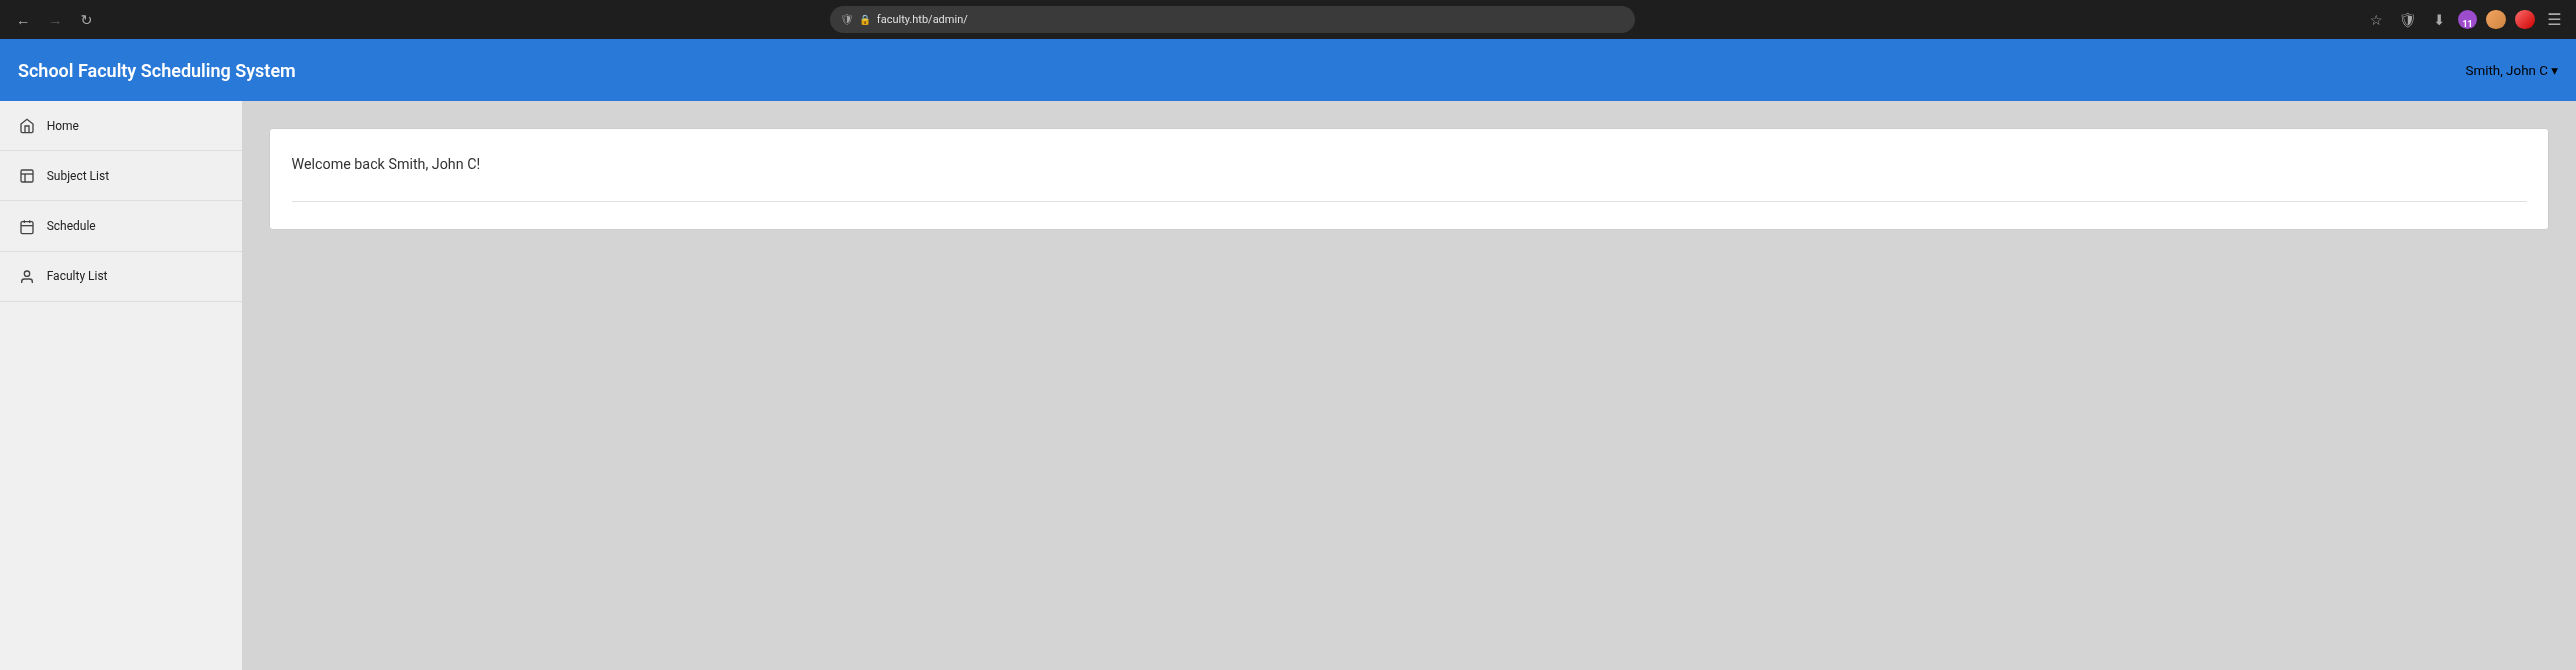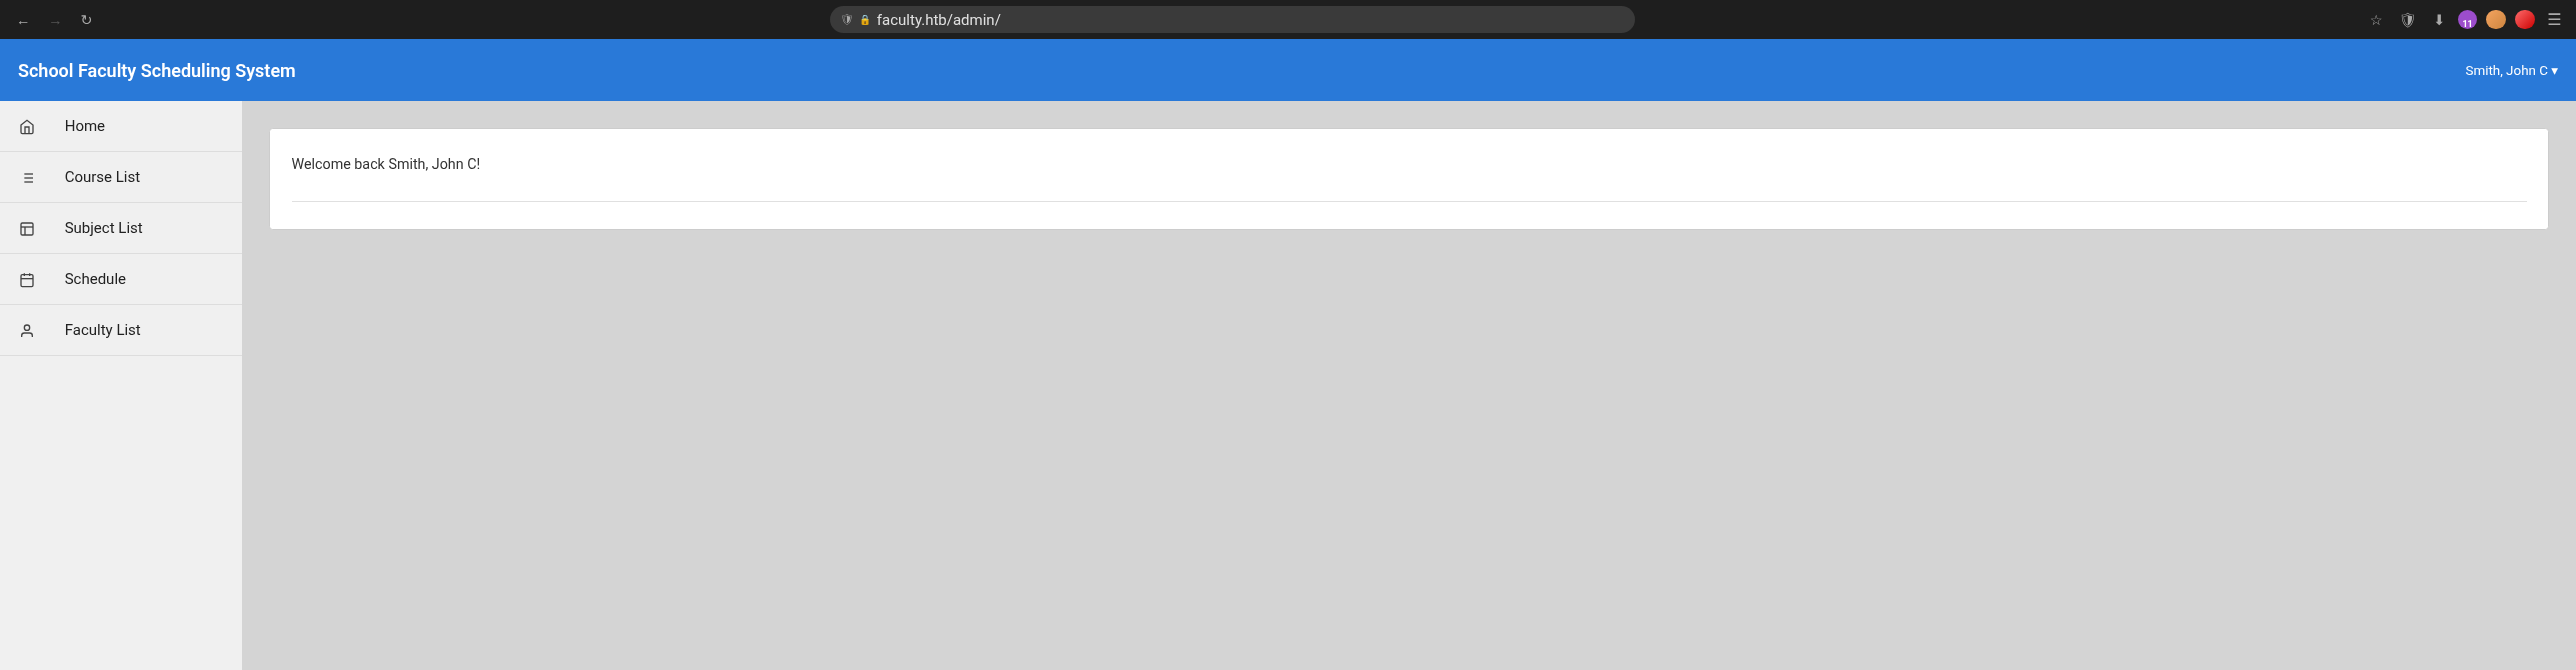--- a/index.html
+++ b/index.html
@@ -54,21 +54,21 @@
       margin: 0 auto;
     }
 
     .shield-icon-small {
       color: #aaa;
       font-size: 10.7px;
     }
 
     .address-text {
       color: #e0e0e0;
-      font-size: 15px;
+      font-size: 11px;
     }
 
     .browser-right-icons {
       display: flex;
       align-items: center;
       gap: 9px;
       color: #aaa;
       font-size: 14.3px;
     }
 
@@ -118,21 +118,21 @@
       padding: 0 18px;
     }
 
     .app-title {
       color: white;
       font-size: 18px;
       font-weight: 600;
     }
 
     .user-menu {
-      color: #ffffff;
+      color: #000000;
       font-size: 13.4px;
       cursor: pointer;
       display: flex;
       align-items: center;
       gap: 3.6px;
     }
 
     
     .main-layout {
       display: flex;
@@ -163,22 +163,21 @@
     }
 
     .sidebar-icon {
       font-size: 14.3px;
       color: #444;
       width: 18px;
       text-align: center;
     }
 
     .sidebar-label {
-      font-size: 15px;
-      margin-left: 18px;
+      font-size: 12px;
     }
 
     
     .content-area {
       flex: 1;
       background: #d4d4d4;
       padding: 27px 27px;
     }
 
     .welcome-card {
@@ -246,33 +245,20 @@
     <div class="sidebar-item">
       <span class="sidebar-icon">
         <svg class="icon-svg" viewBox="0 0 24 24" fill="none" stroke="currentColor" stroke-width="2">
           <path d="M3 9l9-7 9 7v11a2 2 0 01-2 2H5a2 2 0 01-2-2z"></path>
           <polyline points="9 22 9 12 15 12 15 22"></polyline>
         </svg>
       </span>
       <span class="sidebar-label">Home</span>
     </div>
 
-    <div class="sidebar-item">
-      <span class="sidebar-icon">
-        <svg class="icon-svg" viewBox="0 0 24 24" fill="none" stroke="currentColor" stroke-width="2">
-          <line x1="8" y1="6" x2="21" y2="6"></line>
-          <line x1="8" y1="12" x2="21" y2="12"></line>
-          <line x1="8" y1="18" x2="21" y2="18"></line>
-          <line x1="3" y1="6" x2="3.01" y2="6"></line>
-          <line x1="3" y1="12" x2="3.01" y2="12"></line>
-          <line x1="3" y1="18" x2="3.01" y2="18"></line>
-        </svg>
-      </span>
-      <span class="sidebar-label">Course List</span>
-    </div>
 
     <div class="sidebar-item">
       <span class="sidebar-icon">
         <svg class="icon-svg" viewBox="0 0 24 24" fill="none" stroke="currentColor" stroke-width="2">
           <rect x="3" y="3" width="18" height="18" rx="2" ry="2"></rect>
           <line x1="3" y1="9" x2="21" y2="9"></line>
           <line x1="9" y1="21" x2="9" y2="9"></line>
         </svg>
       </span>
       <span class="sidebar-label">Subject List</span>

